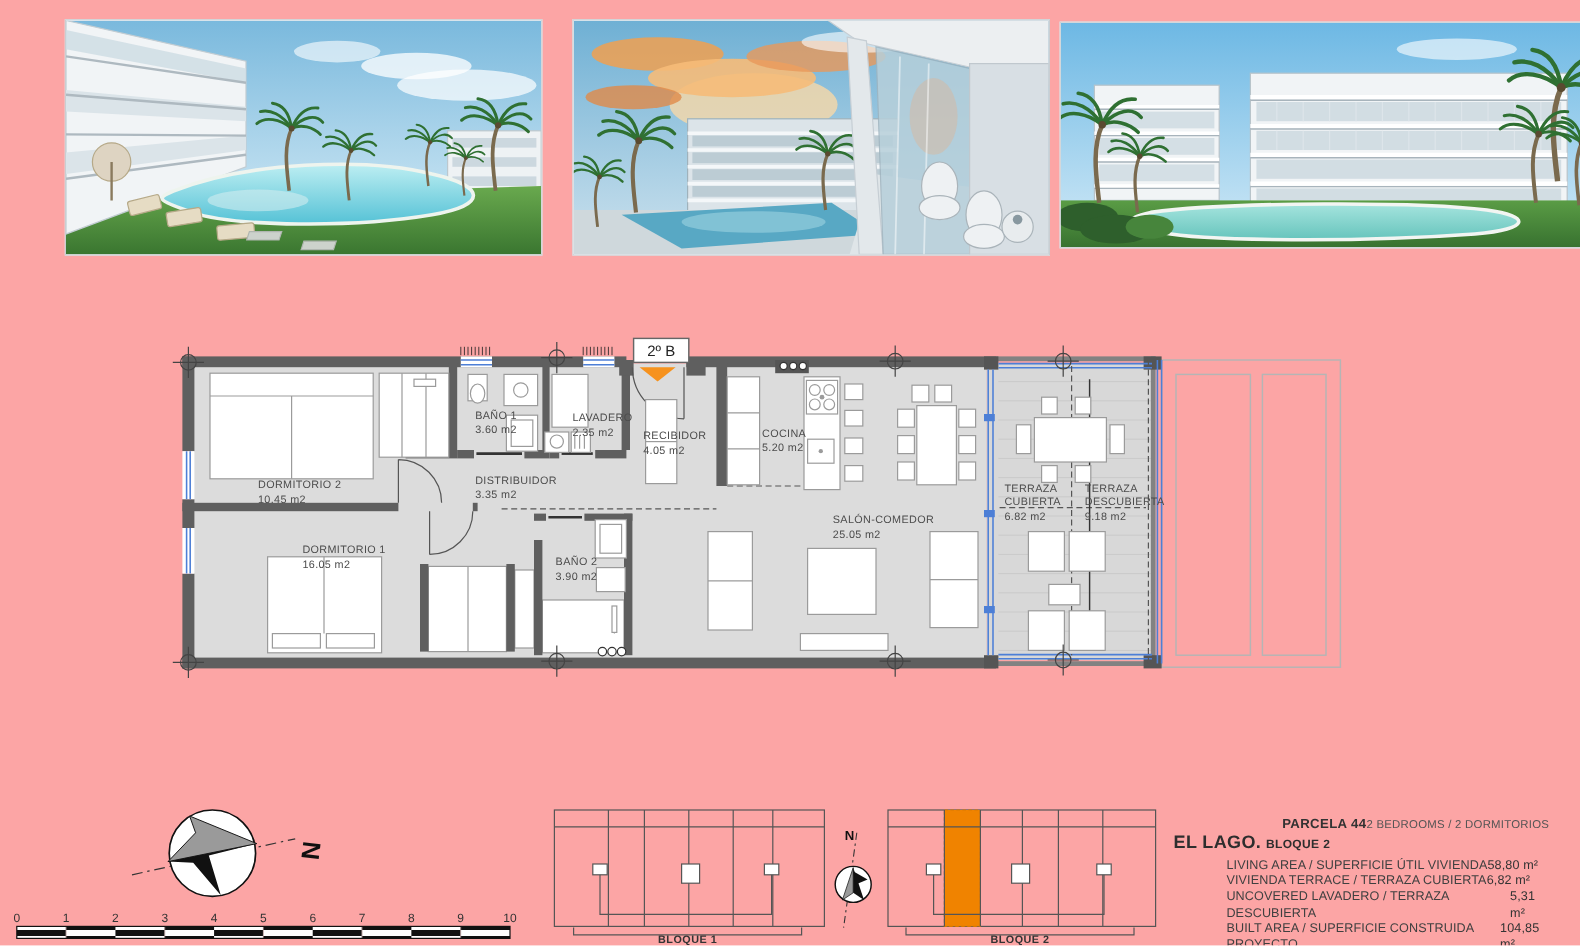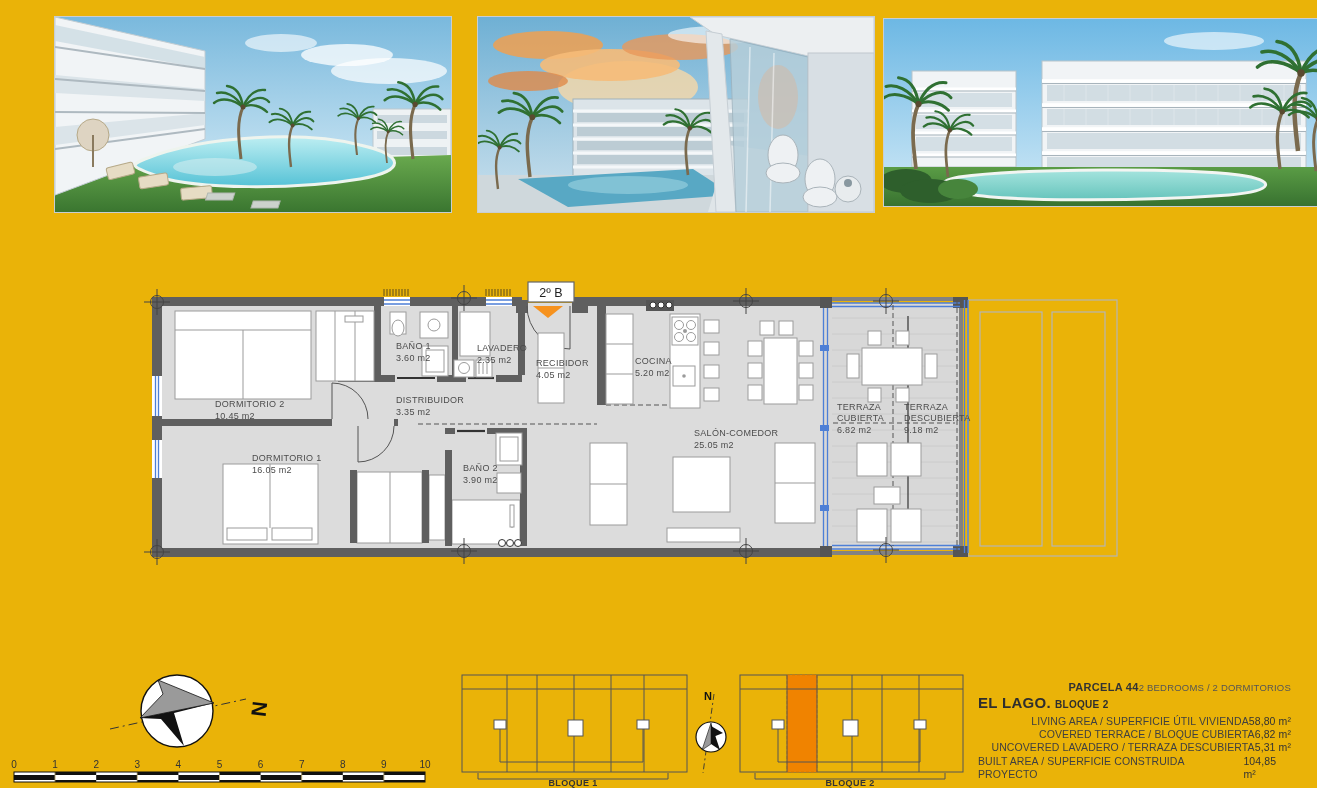--- a/index.html
+++ b/index.html
@@ -1,16 +1,16 @@
 <!DOCTYPE html>
 <html><head>
 <meta charset="utf-8">
 <style>
   html,body{margin:0;padding:0;background:#ffffff;}
-  .page{position:relative;width:1317px;height:788px;background:#eab308;overflow:hidden;
+  .page{position:relative;width:1317px;height:788px;background:#fca5a5;overflow:hidden;
         font-family:"Liberation Sans", sans-serif;color:#3a3a3a;}
   .photo{position:absolute;border:1px solid #c9ced2;overflow:hidden;background:#fff;}
   .photo svg{display:block;}
   #p1{left:14px;top:0;width:396px;height:195px;}
   #p2{left:437px;top:0;width:396px;height:195px;}
   #p3{left:843px;top:2px;width:441px;height:187px;}
   .plan-svg{position:absolute;left:0;top:0;width:1317px;height:788px;}
   .plan-svg text{font-family:"Liberation Sans", sans-serif;}
   .room-label{font-size:9px;fill:#4c4c4c;letter-spacing:.3px;}
   .badge-text{font-size:12.5px;fill:#222;}
@@ -24,22 +24,22 @@
   .dash{stroke:#555;stroke-width:1;fill:none;stroke-dasharray:5 3;}
   .info{position:absolute;left:978px;top:681px;width:313px;}
   .info-row1{display:flex;justify-content:flex-end;align-items:baseline;}
   .parcela{font-size:11px;font-weight:bold;letter-spacing:.3px;color:#333;}
   .beds{font-size:9.5px;color:#555;letter-spacing:.2px;}
   .proj-line{margin-top:1px;}
   .proj-name{font-size:15px;font-weight:bold;color:#2e2e2e;letter-spacing:.3px;}
   .proj-block{font-size:10px;font-weight:bold;color:#2e2e2e;margin-left:4px;letter-spacing:.3px;}
   .unit-name{text-align:right;font-size:16px;color:#3c3c3c;letter-spacing:1.5px;margin-top:-2px;}
   .area-table{margin-top:3px;}
-  .area-row{display:flex;justify-content:flex-end;font-size:10.5px;color:#404040;
-            line-height:13.2px;letter-spacing:.1px;}
+  .area-row{display:flex;justify-content:flex-start;font-size:10.5px;color:#404040;
+            line-height:13.2px;letter-spacing:.1px;margin-left:44px;}
   .area-val{font-size:10.5px;color:#333;}
 </style>
 </head>
 <body>
 
 <div class="page">
 
   <figure class="photo" id="p1">
     <svg width="396" height="195" viewBox="0 0 396 195">
       <defs>
@@ -513,21 +513,21 @@
     </div>
     <div class="proj-line">
       <span class="proj-name">EL LAGO.</span><span class="proj-block">BLOQUE 2</span>
     </div>
     <div class="area-table">
       <div class="area-row">
         <span>LIVING AREA / SUPERFICIE ÚTIL VIVIENDA</span>
         <span class="area-val">58,80 m²</span>
       </div>
       <div class="area-row">
-        <span>COVERED TERRACE / BLOQUE CUBIERTA</span>
+        <span>VIVIENDA TERRACE / TERRAZA CUBIERTA</span>
         <span class="area-val">6,82 m²</span>
       </div>
       <div class="area-row">
         <span>UNCOVERED LAVADERO / TERRAZA DESCUBIERTA</span>
         <span class="area-val">5,31 m²</span>
       </div>
       <div class="area-row">
         <span>BUILT AREA / SUPERFICIE CONSTRUIDA PROYECTO</span>
         <span class="area-val">104,85 m²</span>
       </div>

